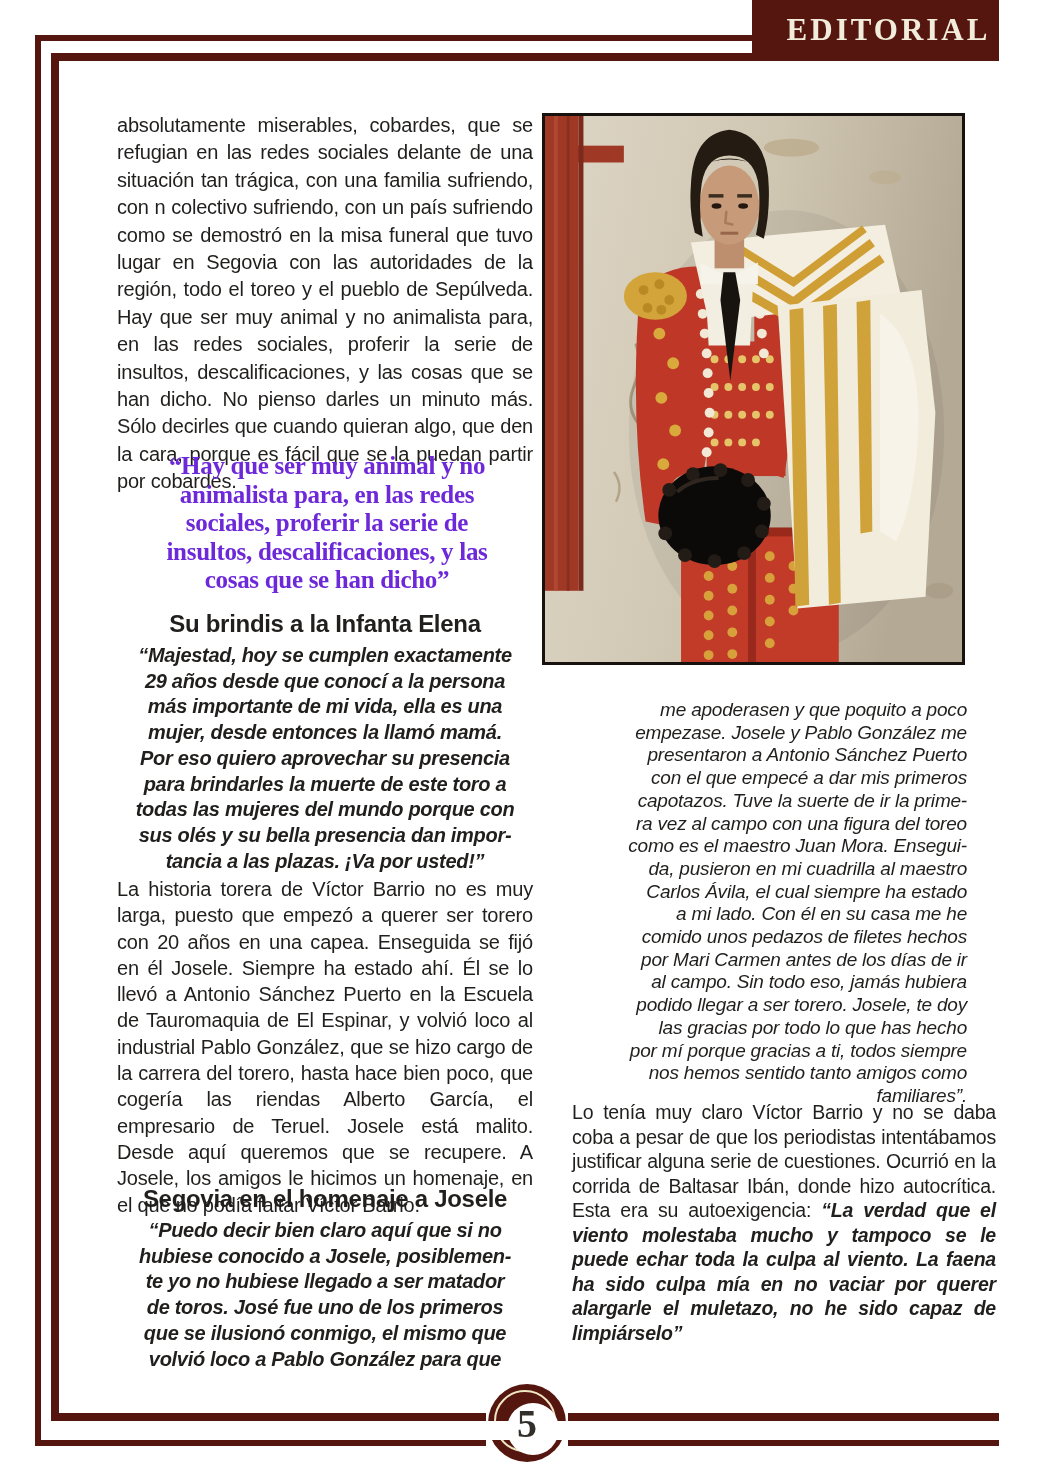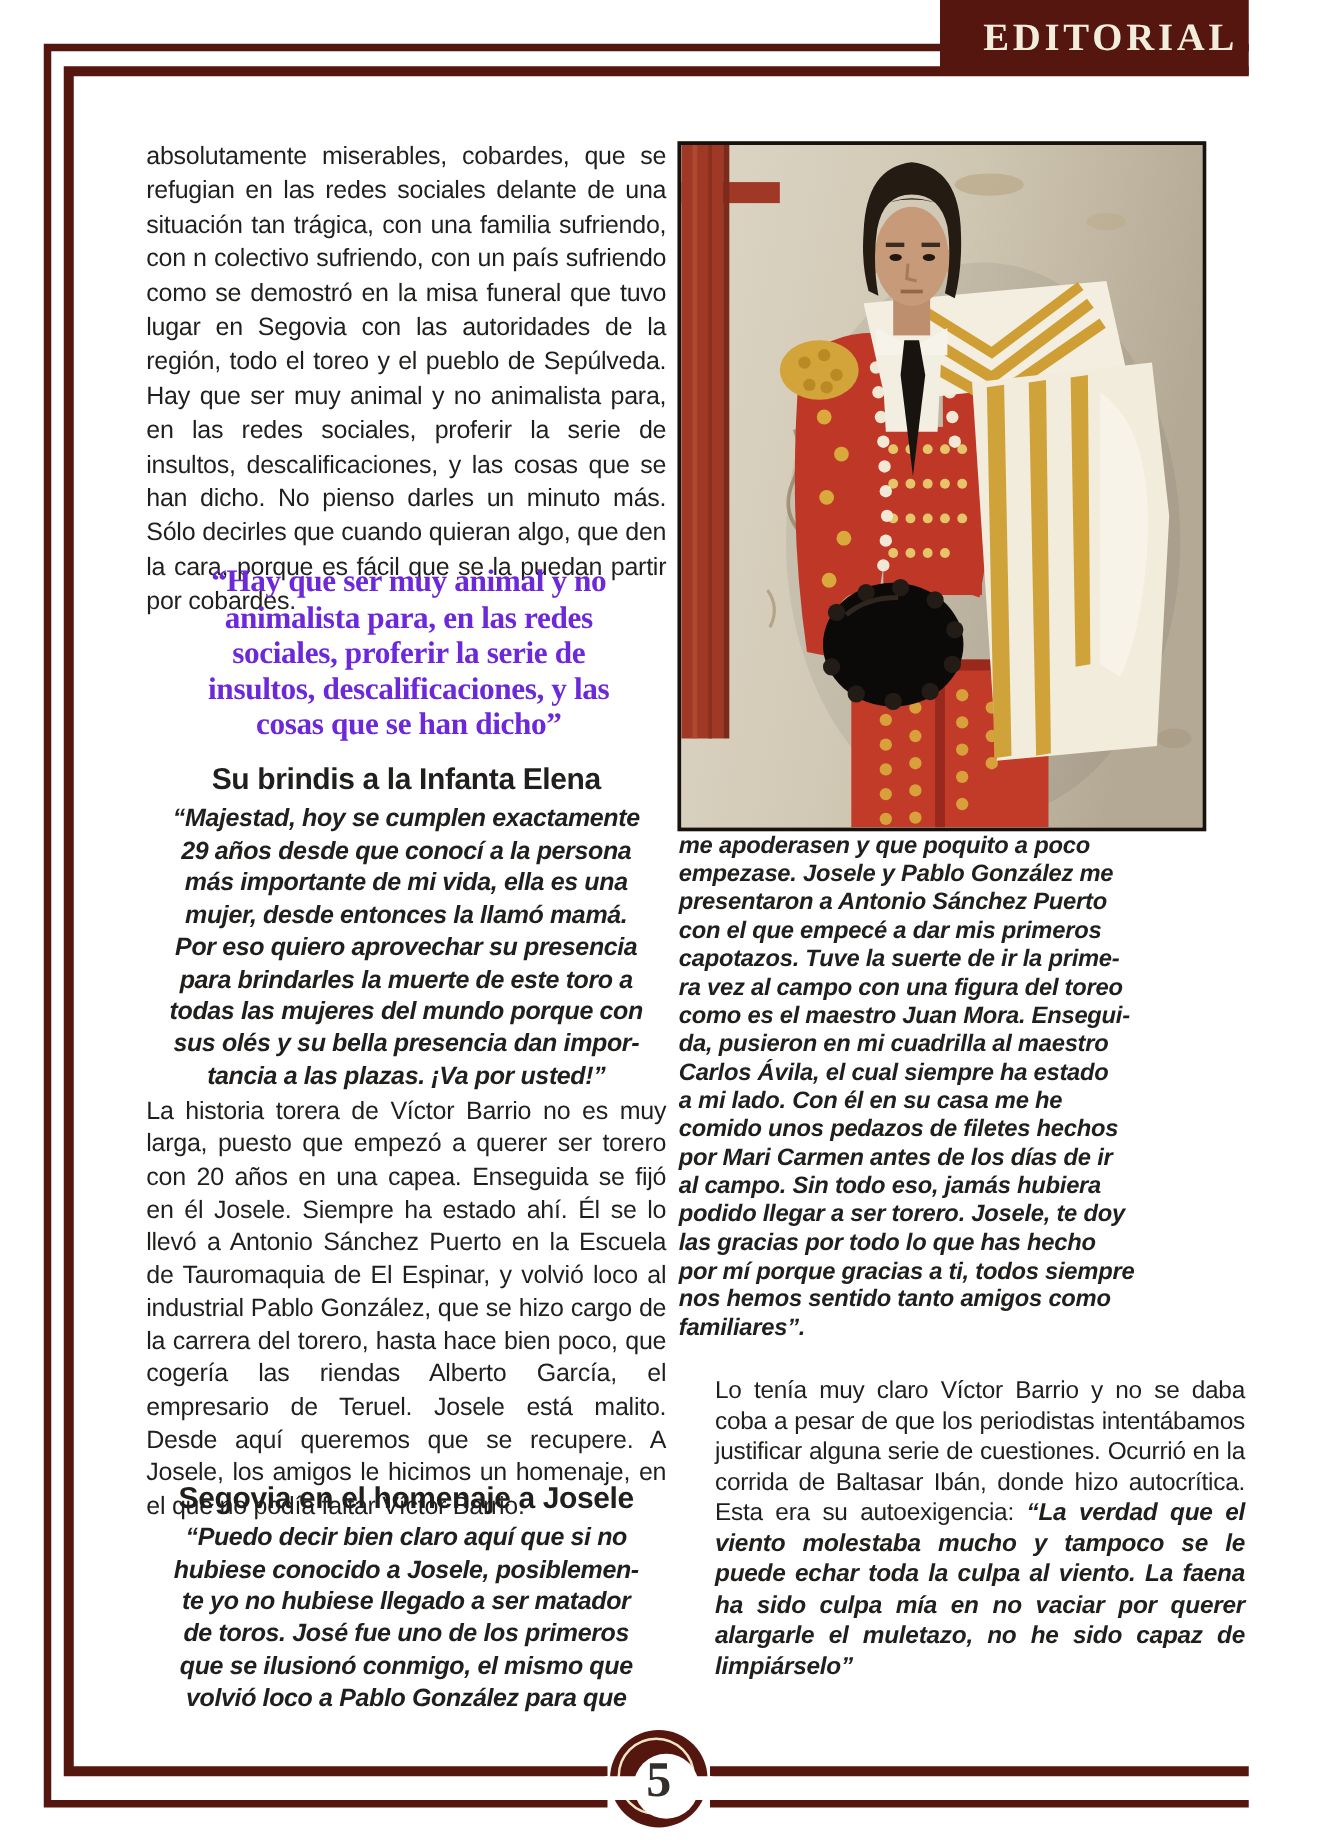--- a/index.html
+++ b/index.html
@@ -21,22 +21,22 @@
   
   .col-left{position:absolute;left:117px;width:416px;}
   .col-right{position:absolute;left:543px;width:424px;}
 
   .body-par{font-size:20px;line-height:27.4px;text-align:justify;letter-spacing:-0.2px;}
   .pull-quote{font-family:"Liberation Serif",serif;font-weight:bold;font-size:25px;
               line-height:28.5px;text-align:center;color:#6d28d9;letter-spacing:-0.3px;}
   .section-heading{font-weight:bold;font-size:24px;letter-spacing:-0.3px;text-align:center;}
   .quote-block{font-weight:bold;font-style:italic;font-size:20px;line-height:25.7px;
                text-align:center;letter-spacing:-0.3px;}
-  .quote-block-right{font-weight:bold;font-style:italic;font-size:19px;line-height:22.7px;
-               text-align:left;letter-spacing:-0.2px;}
+  .quote-block-right{font-weight:normal;font-style:italic;font-size:19px;line-height:22.7px;
+               text-align:right;letter-spacing:-0.2px;margin-top:33px;}
   .body-par-right{font-size:19.5px;line-height:24.5px;text-align:justify;letter-spacing:-0.2px;}
   .inline-quote{font-weight:bold;font-style:italic;}
 
   
   .photo{position:absolute;left:542px;top:113px;width:423px;height:552px;
          border:3px solid #17120e;box-sizing:border-box;background:#cfc6b4;}
   .photo svg{display:block;width:100%;height:100%;}
 
   
   .footer-mask1{position:absolute;left:486px;top:1406px;width:82px;height:44px;background:#ffffff;z-index:3;}

